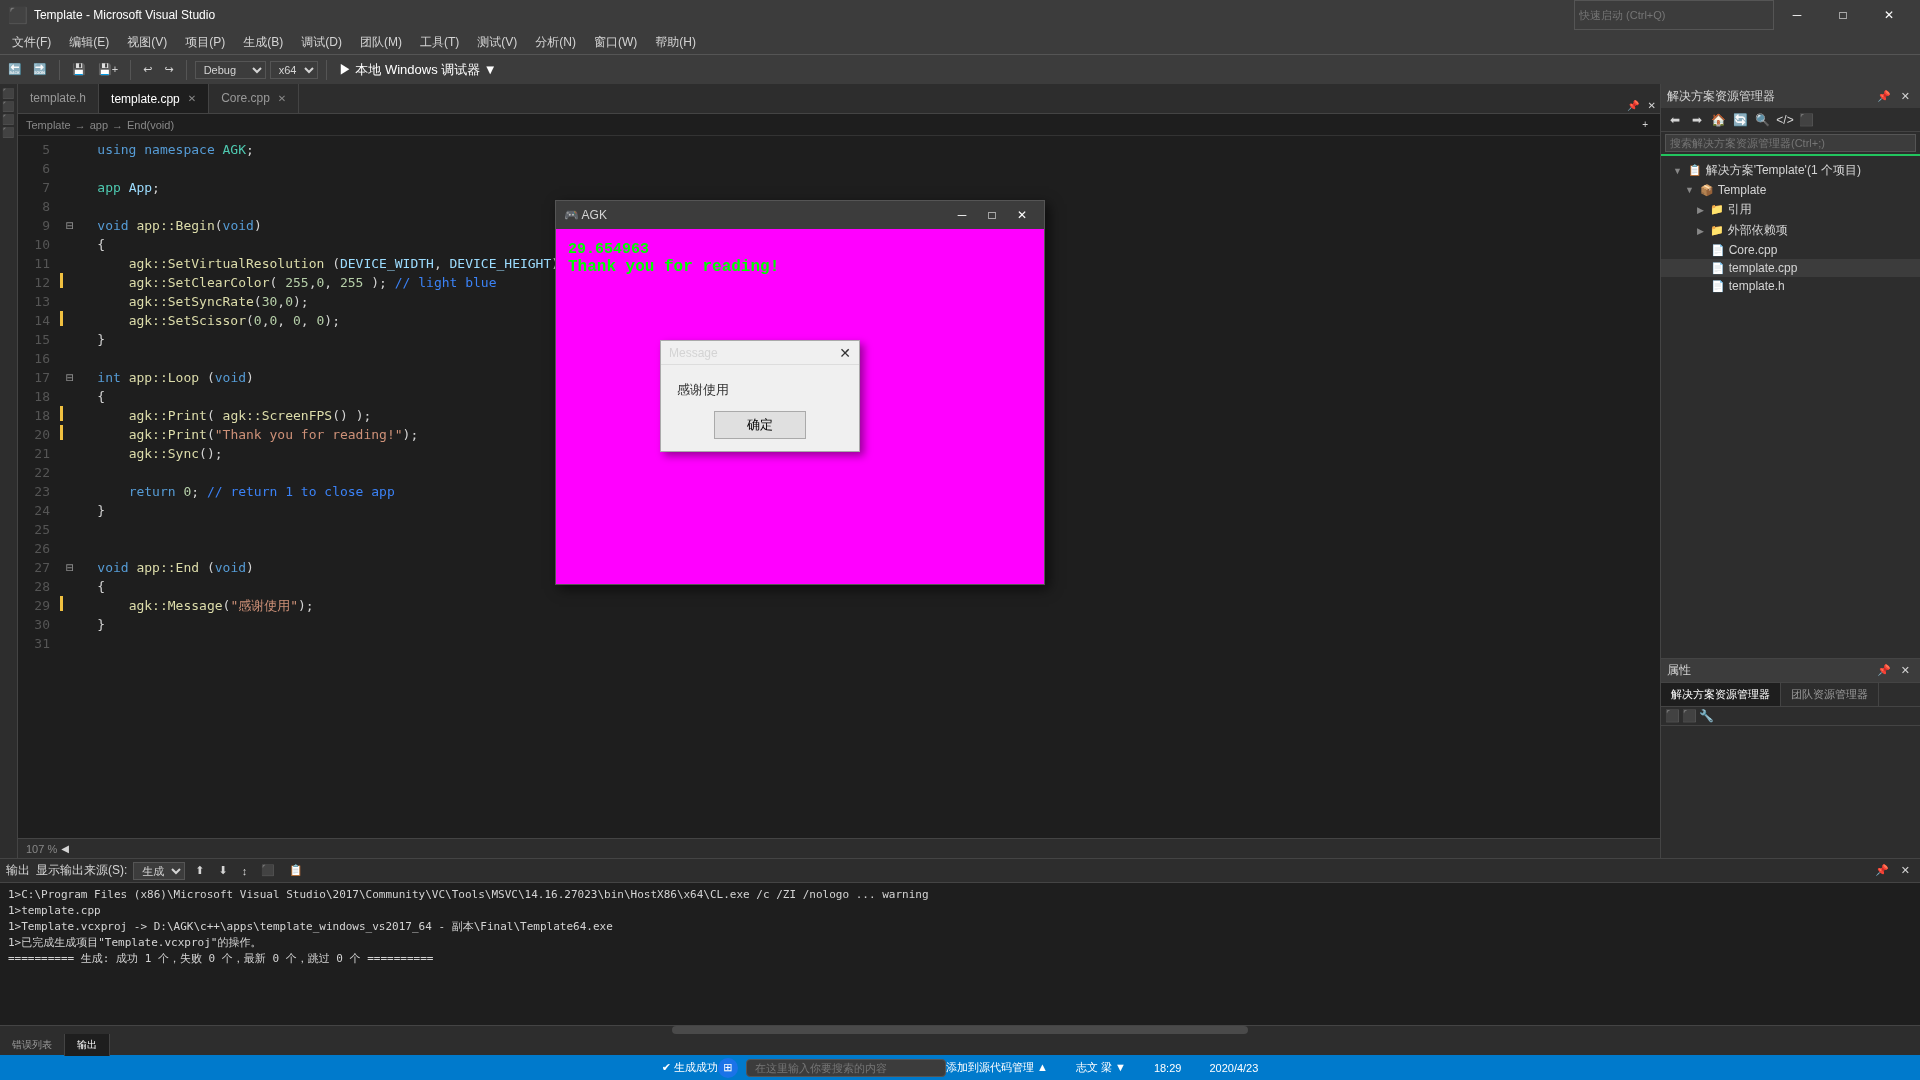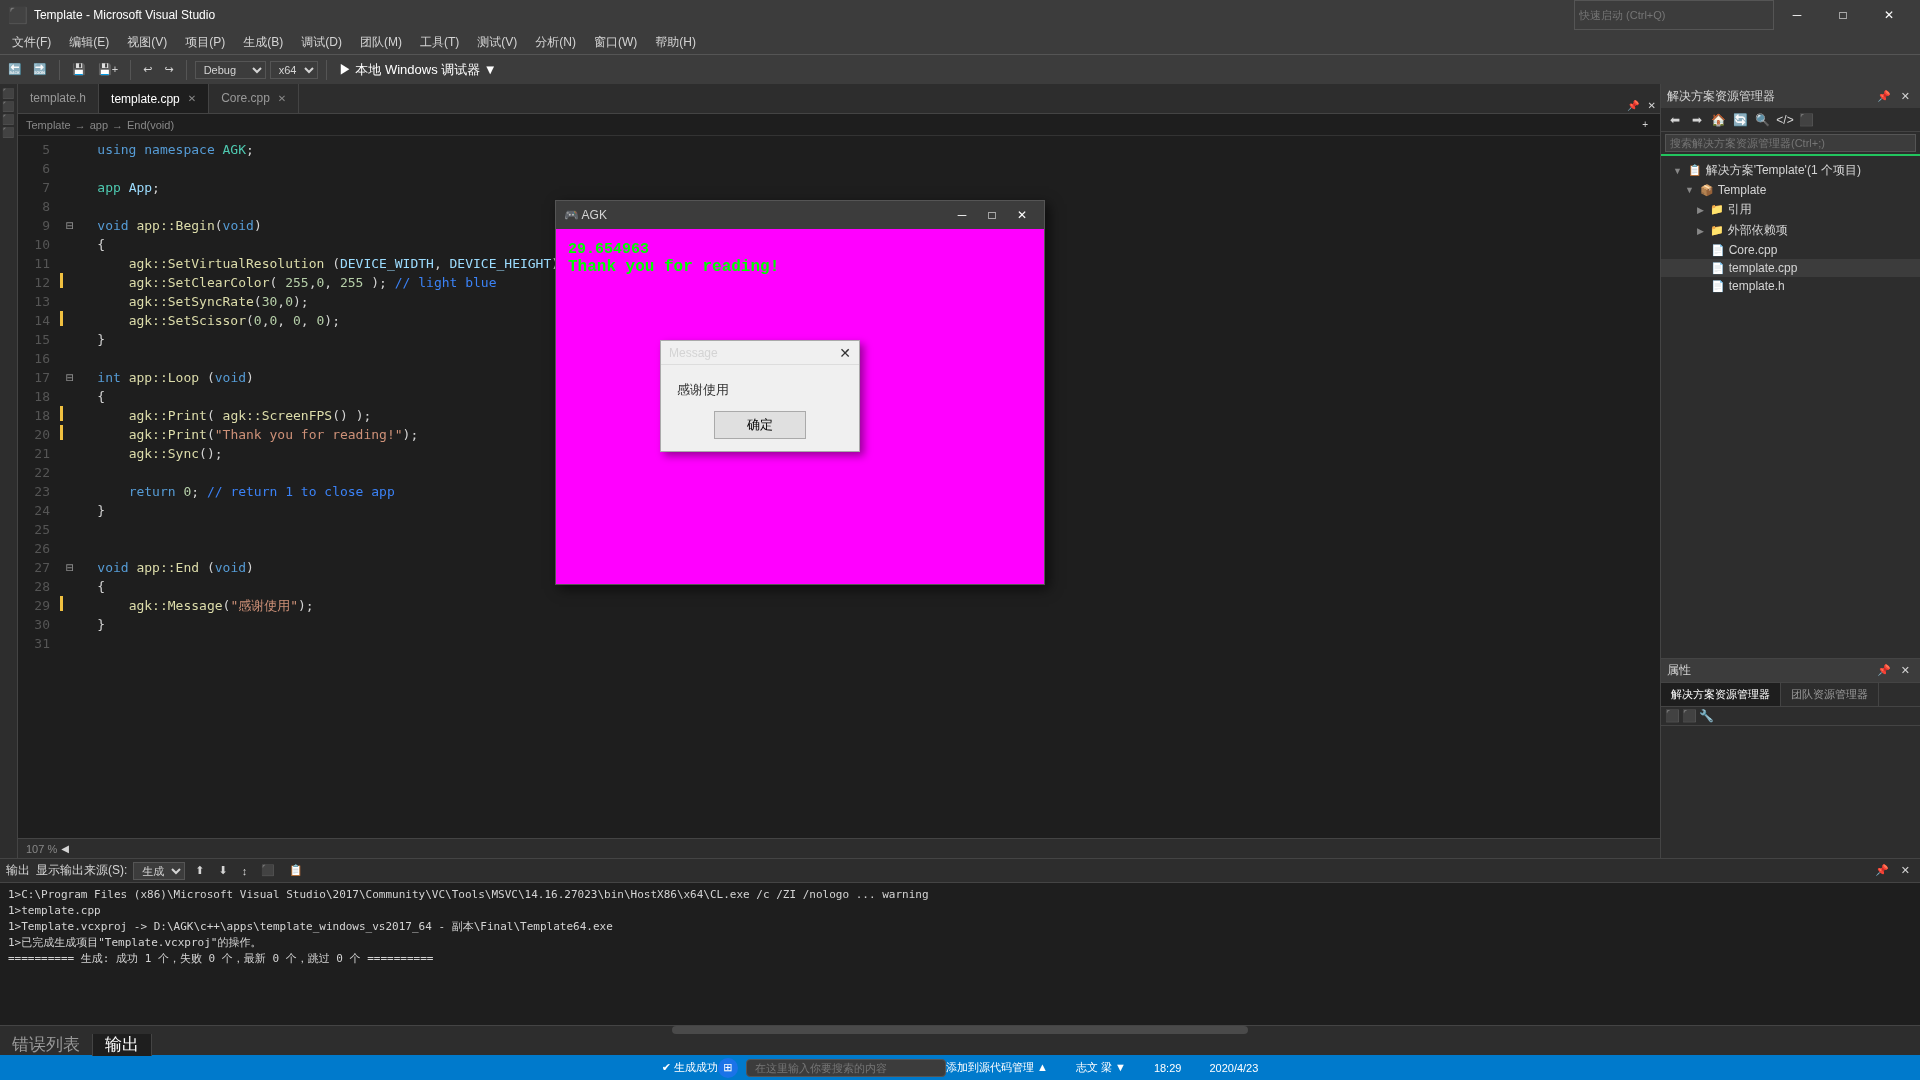--- a/index.html
+++ b/index.html
@@ -70,21 +70,21 @@
     #properties-toolbar { display: flex; align-items: center; gap: 2px; padding: 2px 4px; border-bottom: 1px solid #444; }
     #properties-toolbar button { background: none; border: none; color: #d4d4d4; font-size: 12px; cursor: pointer; }
 
     
     #output-panel { height: 175px; background: #1e1e1e; border-top: 1px solid #444; display: flex; flex-direction: column; }
     #output-header { display: flex; align-items: center; justify-content: space-between; height: 24px; background: #2d2d2d; border-bottom: 1px solid #444; padding: 0 6px; }
     #output-header-left { display: flex; align-items: center; gap: 6px; font-size: 12px; }
     #output-header-right { display: flex; align-items: center; gap: 4px; }
     #output-content { flex: 1; font-family: 'Consolas', monospace; font-size: 11px; padding: 4px 8px; overflow: auto; color: #d4d4d4; line-height: 16px; }
     #output-tabs { display: flex; align-items: center; height: 22px; background: #2d2d2d; border-top: 1px solid #444; }
-    .output-tab { padding: 2px 12px; font-size: 17px; cursor: pointer; color: #999; border-right: 1px solid #444; display: flex; align-items: center; height: 22px; }
+    .output-tab { padding: 2px 12px; font-size: 10px; cursor: pointer; color: #999; border-right: 1px solid #444; display: flex; align-items: center; height: 22px; }
     .output-tab.active { color: #fff; background: #1e1e1e; }
 
     
     #status-bar { display: flex; align-items: center; height: 25px; background: #007acc; color: #fff; padding: 0 8px; justify-content: center; font-size: 11px; }
     #status-left { display: flex; align-items: center; gap: 12px; }
     #status-right { display: flex; align-items: center; gap: 28px; }
 
     
     #agk-window { position: absolute; top: 200px; left: 555px; width: 490px; height: 385px; background: #1a1a1a; border: 1px solid #555; box-shadow: 4px 4px 12px rgba(0,0,0,0.6); z-index: 10; display: flex; flex-direction: column; }
     #agk-title { display: flex; align-items: center; justify-content: space-between; height: 28px; background: #3c3c3c; padding: 0 8px; }

